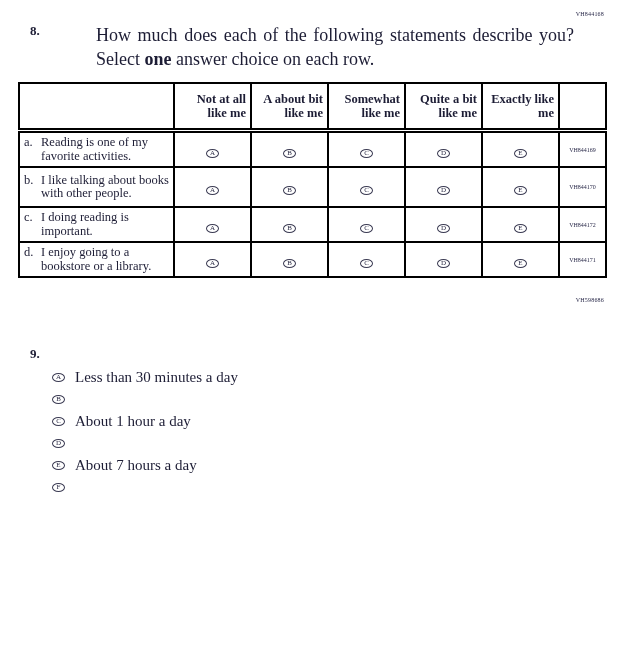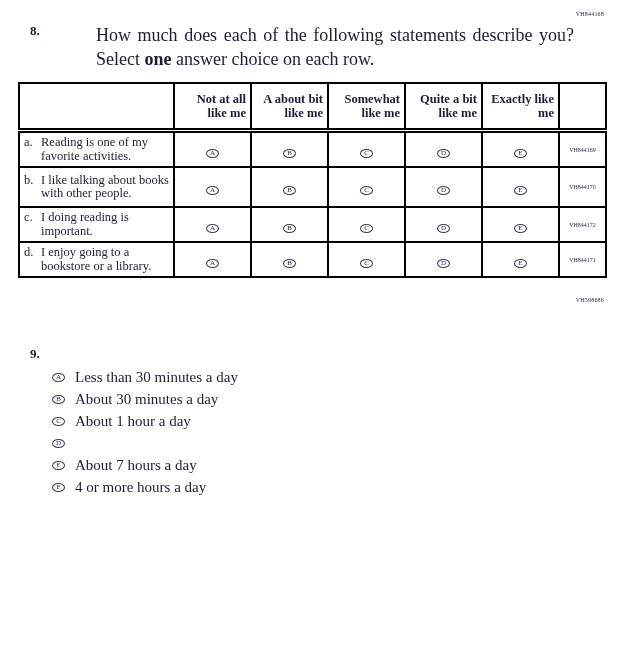--- a/index.html
+++ b/index.html
@@ -206,30 +206,28 @@
   <div class="q-number">9.</div>
 </div>
 
 <div id="q9-options">
   <div class="option-row">
     <span class="bubble">A</span>
     <span class="option-label">Less than 30 minutes a day</span>
   </div>
   <div class="option-row">
     <span class="bubble">B</span>
-    <span class="option-label">About 30 minutes a day</span>
   </div>
   <div class="option-row">
     <span class="bubble">C</span>
     <span class="option-label">About 1 hour a day</span>
   </div>
   <div class="option-row">
     <span class="bubble">D</span>
   </div>
   <div class="option-row">
     <span class="bubble">E</span>
     <span class="option-label">About 7 hours a day</span>
   </div>
   <div class="option-row">
     <span class="bubble">F</span>
-    <span class="option-label">4 or more hours a day</span>
   </div>
 </div>
 
 </body></html>

